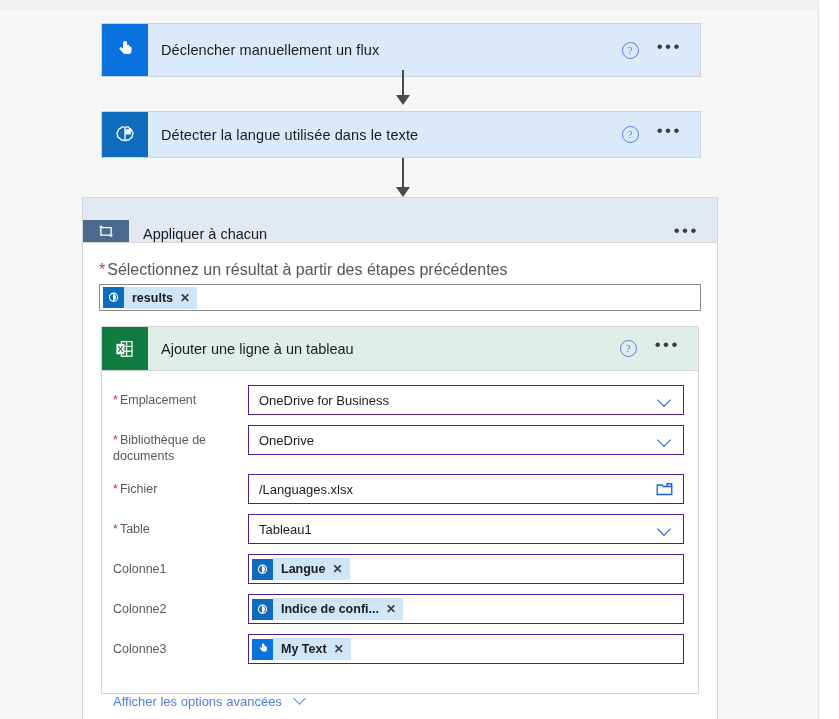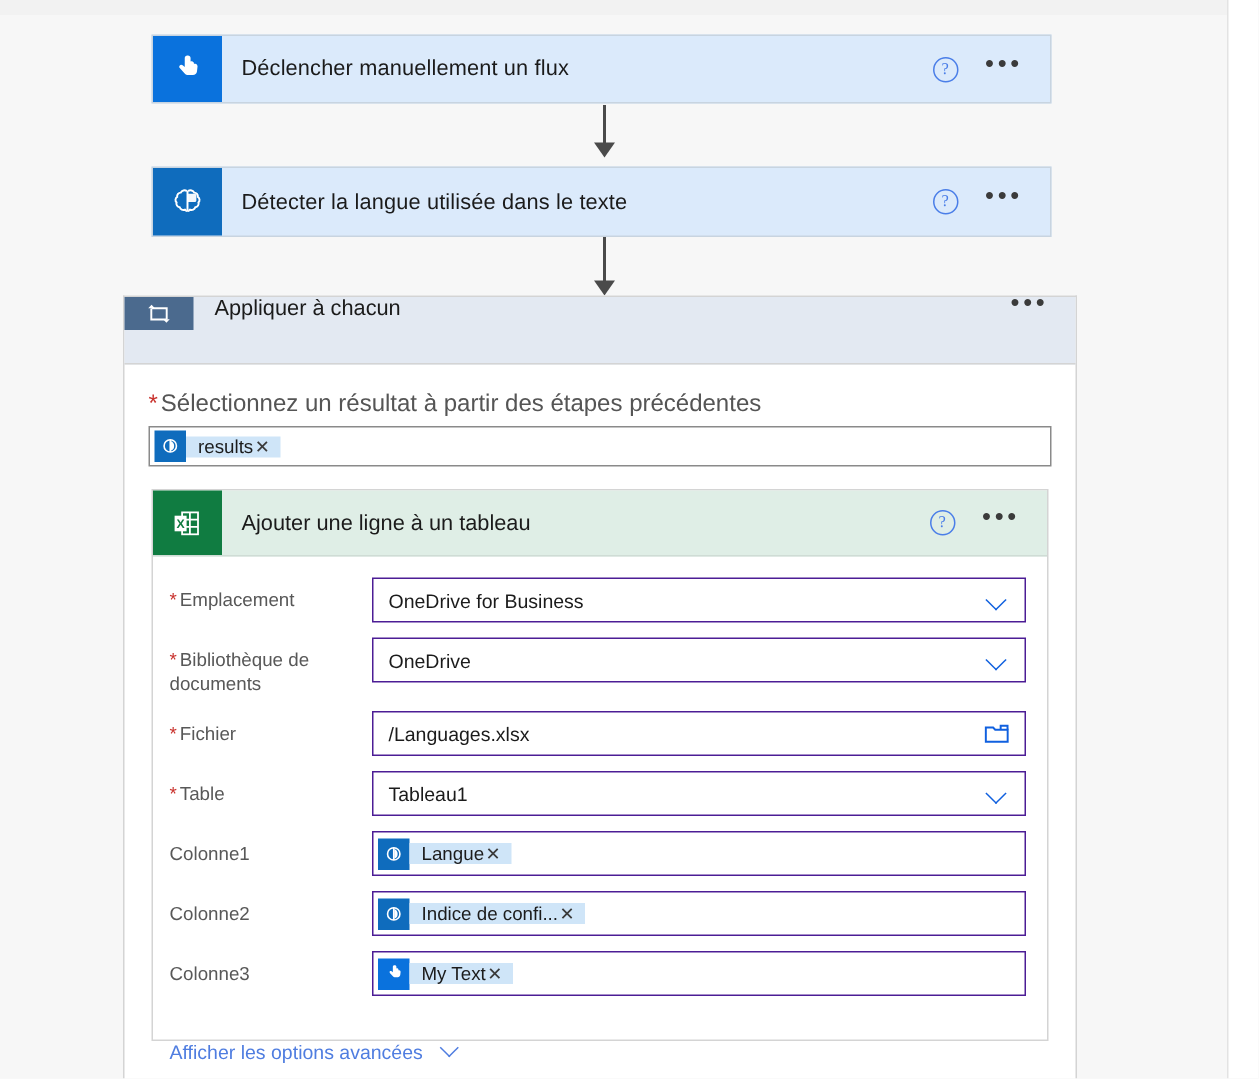--- a/index.html
+++ b/index.html
@@ -64,21 +64,21 @@
     border-left: 7px solid transparent; border-right: 7px solid transparent;
     border-top: 10px solid #4a4a4a;
   }
 
   
   .loop {
     position: absolute; left: 82px; top: 197px; width: 636px; height: 522px;
     background: #ffffff; border: 1px solid #d4d4d4; border-bottom: none;
   }
   .loop-header {
-    display: flex; align-items: flex-start; height: 45px;
+    display: flex; align-items: flex-end; height: 45px;
     background: #e3e9f2; border-bottom: 1px solid #d4d4d4;
   }
   .loop-icon {
     width: 46px; flex: 0 0 46px; background: #4b6a8e;
     display: flex; align-items: center; justify-content: center;
   }
   .loop-title {
     flex: 1 1 auto; display: flex; align-items: center; padding-left: 14px;
     font-size: 14.5px; color: #1b1b1b;
   }
@@ -96,22 +96,22 @@
 
   
   .token { display: inline-flex; align-items: center; height: 21px; }
   .token-icon {
     width: 21px; height: 21px; flex: 0 0 21px;
     display: flex; align-items: center; justify-content: center;
   }
   .token-icon.brain { background: #0f6cbd; }
   .token-icon.tap   { background: #0a72dd; }
   .token-text {
-    background: #cfe5f8; height: 14px; display: flex; align-items: center;
-    padding: 0 7px 0 8px; font-size: 12.5px; color: #1b1b1b; gap: 1px;
+    background: #cfe5f8; height: 22px; display: flex; align-items: center;
+    padding: 0 7px 0 8px; font-size: 12.5px; color: #1b1b1b; gap: 7px; font-weight: bold;
   }
   .token-x { color: #3a3a3a; font-size: 12px; }
 
   
   .excel {
     position: absolute; left: 101px; top: 326px; width: 598px; height: 368px;
     background: #fff; border: 1px solid #d4d4d4;
   }
   .excel-header {
     display: flex; align-items: stretch; height: 44px;
@@ -169,21 +169,21 @@
   }
 </style>
 </head>
 <body>
 
 <div id="canvas">
 
   <div class="topstrip"></div>
   <div class="rightpane"></div>
 
-  <div class="card" style="left:101px; top:23px; width:600px; height:46px;">
+  <div class="card" style="left:101px; top:23px; width:600px; height:54px;">
     <div class="card-icon" style="background:#0a72dd;">
       <svg width="22" height="22" viewBox="0 0 24 24" aria-hidden="true">
         <path fill="#ffffff" d="M10.2 3.2c0-.9.75-1.65 1.65-1.65s1.65.75 1.65 1.65v1.3c-.5-.3-1.05-.45-1.65-.45s-1.15.15-1.65.45V3.2z" opacity="0"></path>
         <path fill="#ffffff" d="M11.9 2.1c-1.05 0-1.9.85-1.9 1.9v6.6l-1.5-1.3c-.65-.55-1.6-.5-2.15.1-.5.55-.5 1.4.02 1.95l3.9 4.3c.45.5 1.1.8 1.78.8h3.9c1.5 0 2.75-1.1 2.93-2.6l.42-3.6c.12-1.05-.62-2-1.67-2.12-.33-.04-.65.01-.94.13V8c0-.9-.73-1.63-1.63-1.63-.3 0-.58.08-.82.22V4c0-1.05-.85-1.9-1.9-1.9z"></path>
         <rect x="9.1" y="17.1" width="8.4" height="1.6" fill="#ffffff" opacity="0"></rect>
       </svg>
     </div>
     <div class="card-title">Déclencher manuellement un flux</div>
     <div class="card-right">
       <div class="helpicon">?</div>

